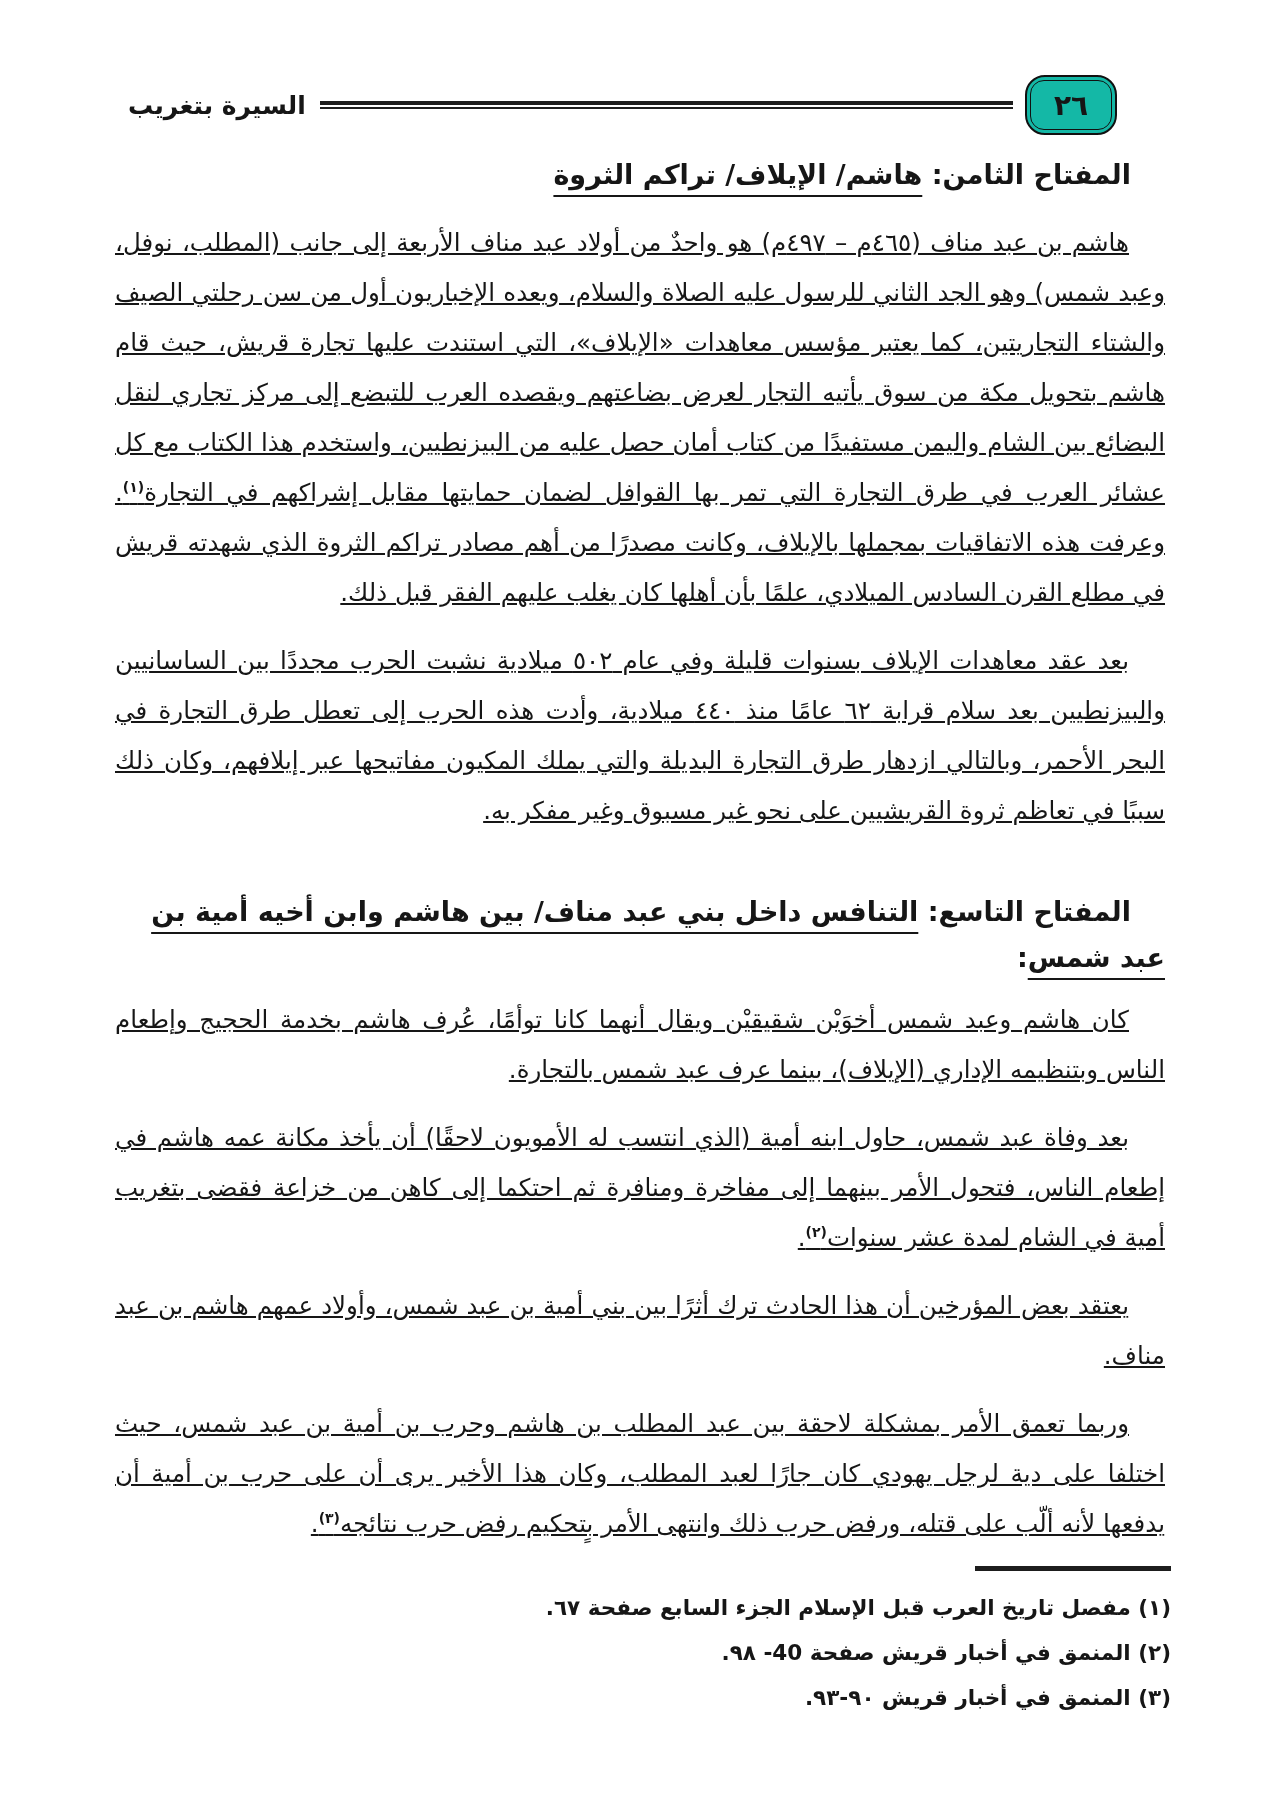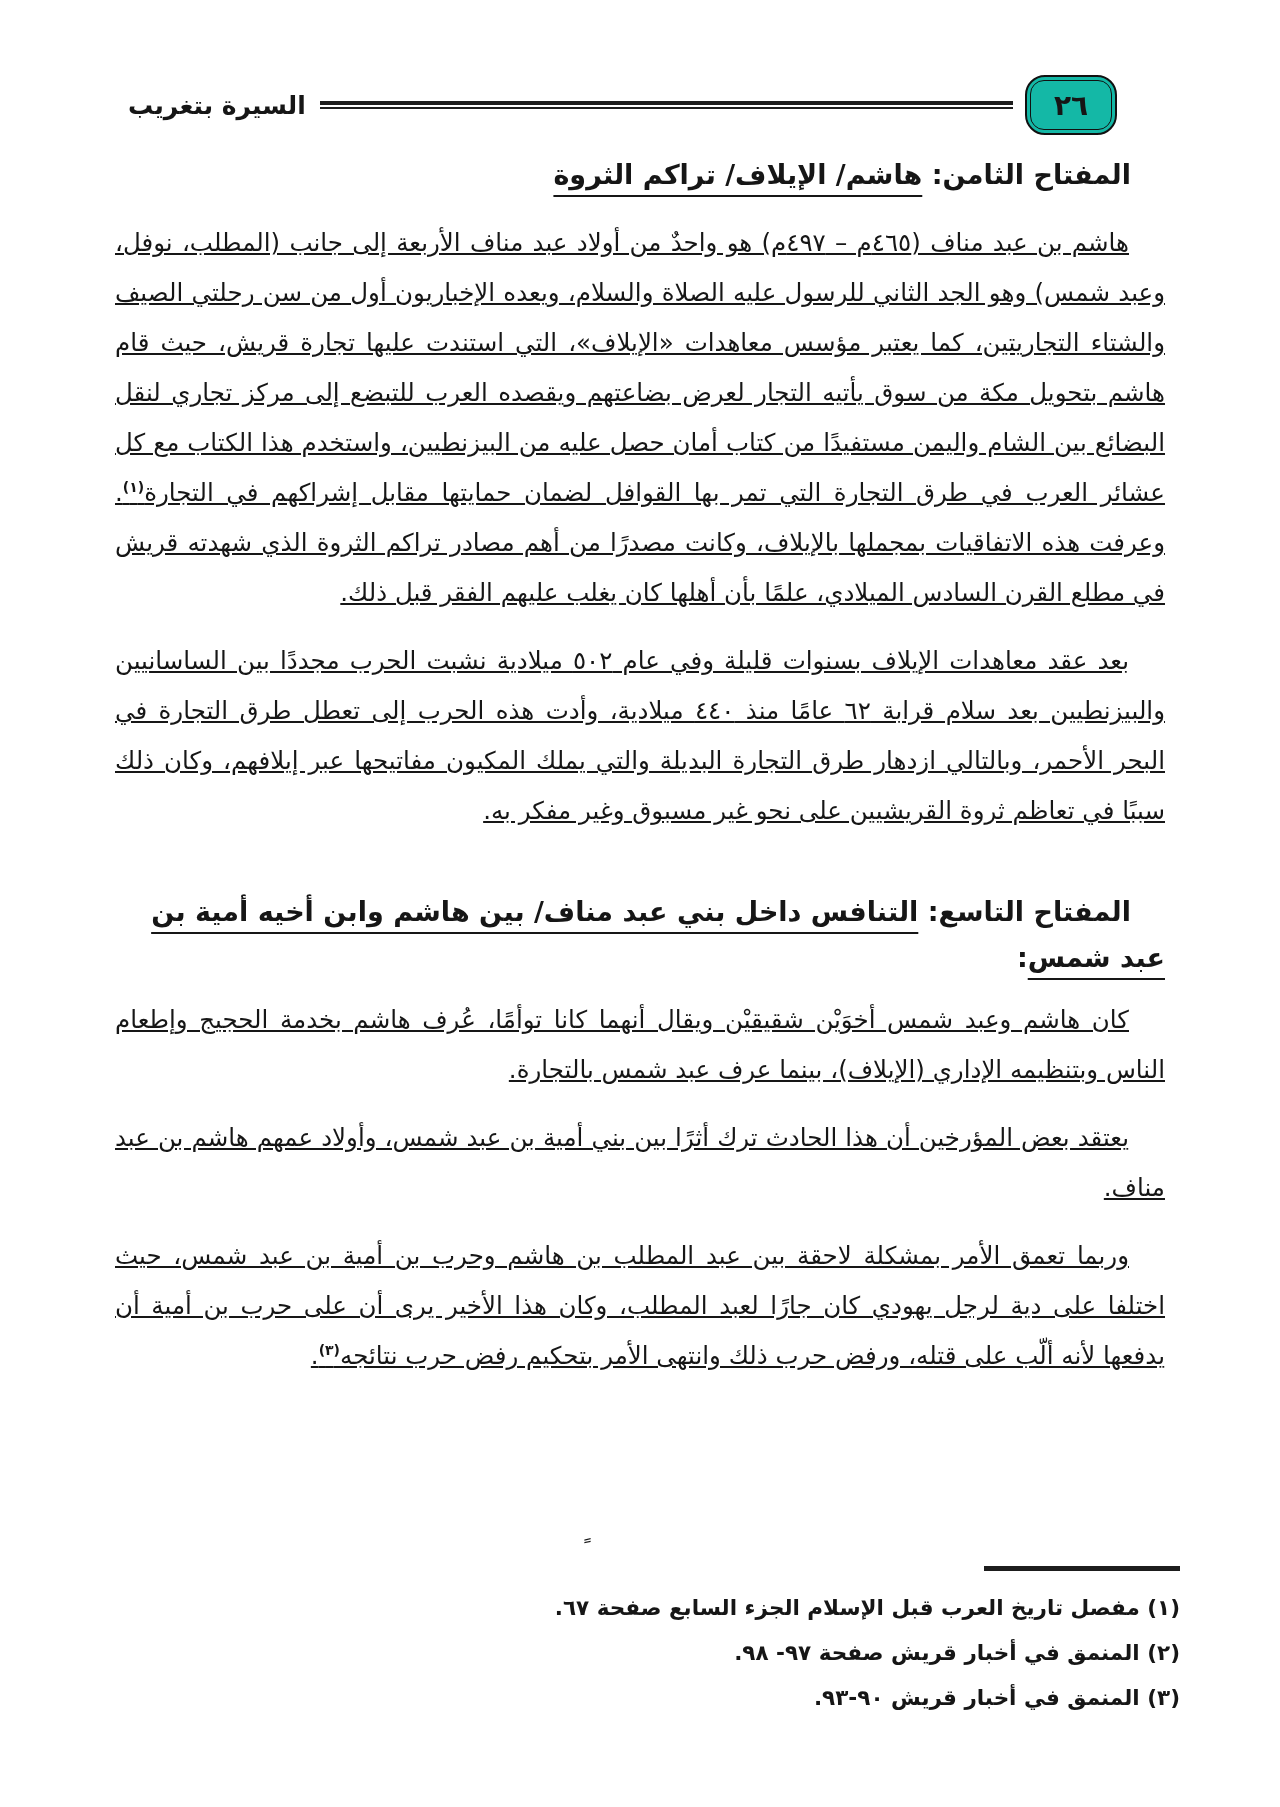--- a/index.html
+++ b/index.html
@@ -61,21 +61,21 @@
     line-height: 50px;
     text-align: justify;
     text-indent: 36px;
     margin: 0 0 18px 0;
     text-decoration: underline;
   }
   sup.fnref { font-size: 14px; line-height: 0; font-weight: bold; }
   .sec-9 h2.heading { margin-top: 53px; margin-bottom: 14px; }
   .stray { position: absolute; top: 1518px; left: 582px; font-size: 22px; color: #161616; }
   
-  .footnotes { position: absolute; top: 1566px; right: 100px; width: 740px; direction: rtl; }
+  .footnotes { position: absolute; top: 1566px; right: 109px; width: 740px; direction: rtl; }
   .fnrule { width: 196px; height: 4.5px; background: #1d1d1d; margin-bottom: 14px; }
   .fnline { font-size: 21.5px; font-weight: bold; line-height: 45px; text-align: right; }
 </style>
 </head>
 <body>
 
 <div class="page">
 
   <header class="pageheader">
     <div class="badge">
@@ -92,29 +92,30 @@
       <div class="paras">
           <p class="para"><span>هاشم بن عبد مناف (٤٦٥م – ٤٩٧م) هو واحدٌ من أولاد عبد مناف الأربعة إلى جانب (المطلب، نوفل، وعبد شمس) وهو الجد الثاني للرسول عليه الصلاة والسلام، ويعده الإخباريون أول من سن رحلتي الصيف والشتاء التجاريتين، كما يعتبر مؤسس معاهدات «الإيلاف»، التي استندت عليها تجارة قريش، حيث قام هاشم بتحويل مكة من سوق يأتيه التجار لعرض بضاعتهم ويقصده العرب للتبضع إلى مركز تجاري لنقل البضائع بين الشام واليمن مستفيدًا من كتاب أمان حصل عليه من البيزنطيين، واستخدم هذا الكتاب مع كل عشائر العرب في طرق التجارة التي تمر بها القوافل لضمان حمايتها مقابل إشراكهم في التجارة</span><sup class="fnref">(١)</sup><span>. وعرفت هذه الاتفاقيات بمجملها بالإيلاف، وكانت مصدرًا من أهم مصادر تراكم الثروة الذي شهدته قريش في مطلع القرن السادس الميلادي، علمًا بأن أهلها كان يغلب عليهم الفقر قبل ذلك.</span></p>
           <p class="para"><span>بعد عقد معاهدات الإيلاف بسنوات قليلة وفي عام ٥٠٢ ميلادية نشبت الحرب مجددًا بين الساسانيين والبيزنطيين بعد سلام قرابة ٦٢ عامًا منذ ٤٤٠ ميلادية، وأدت هذه الحرب إلى تعطل طرق التجارة في البحر الأحمر، وبالتالي ازدهار طرق التجارة البديلة والتي يملك المكيون مفاتيحها عبر إيلافهم، وكان ذلك سببًا في تعاظم ثروة القريشيين على نحو غير مسبوق وغير مفكر به.</span></p>
         </div>
     </section>
 
     <section class="sec sec-9">
       <h2 class="heading"><span class="h-label">المفتاح التاسع: </span><span class="ul-part">التنافس داخل بني عبد مناف/ بين هاشم وابن أخيه أمية بن عبد شمس</span><span class="h-suffix">:</span></h2>
       <div class="paras">
           <p class="para"><span>كان هاشم وعبد شمس أخوَيْن شقيقيْن ويقال أنهما كانا توأمًا، عُرف هاشم بخدمة الحجيج وإطعام الناس وبتنظيمه الإداري (الإيلاف)، بينما عرف عبد شمس بالتجارة.</span></p>
+          <p class="para"><span>بعد وفاة عبد شمس، حاول ابنه أمية (الذي انتسب له الأمويون لاحقًا) أن يأخذ مكانة عمه هاشم في إطعام الناس، فتحول الأمر بينهما إلى مفاخرة ومنافرة ثم احتكما إلى كاهن من خزاعة فقضى بتغريب أمية في الشام لمدة عشر سنوات</span><sup class="fnref">(٢)</sup><span>.</span></p>
           <p class="para"><span>يعتقد بعض المؤرخين أن هذا الحادث ترك أثرًا بين بني أمية بن عبد شمس، وأولاد عمهم هاشم بن عبد مناف.</span></p>
           <p class="para"><span>وربما تعمق الأمر بمشكلة لاحقة بين عبد المطلب بن هاشم وحرب بن أمية بن عبد شمس، حيث اختلفا على دية لرجل يهودي كان جارًا لعبد المطلب، وكان هذا الأخير يرى أن على حرب بن أمية أن يدفعها لأنه ألّب على قتله، ورفض حرب ذلك وانتهى الأمر بتحكيم رفض حرب نتائجه</span><sup class="fnref">(٣)</sup><span>.</span></p>
         </div>
     </section>
 
   </main>
 
   <div class="stray">&nbsp;ٍ</div>
 
   <footer class="footnotes">
     <div class="fnrule"></div>
     <div class="fnline">(١) مفصل تاريخ العرب قبل الإسلام الجزء السابع صفحة ٦٧.</div>
-    <div class="fnline">(٢) المنمق في أخبار قريش صفحة ٩٧- ٩٨.</div>
+    <div class="fnline">(٢) المنمق في أخبار قريش صفحة 40- ٩٨.</div>
     <div class="fnline">(٣) المنمق في أخبار قريش ٩٠-٩٣.</div>
   </footer>
 
 </div>
 
 </body></html>

